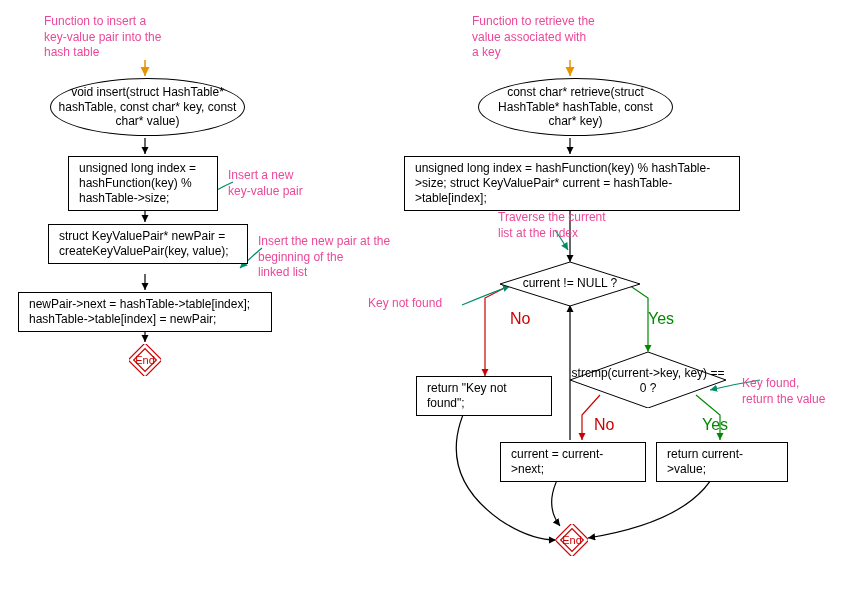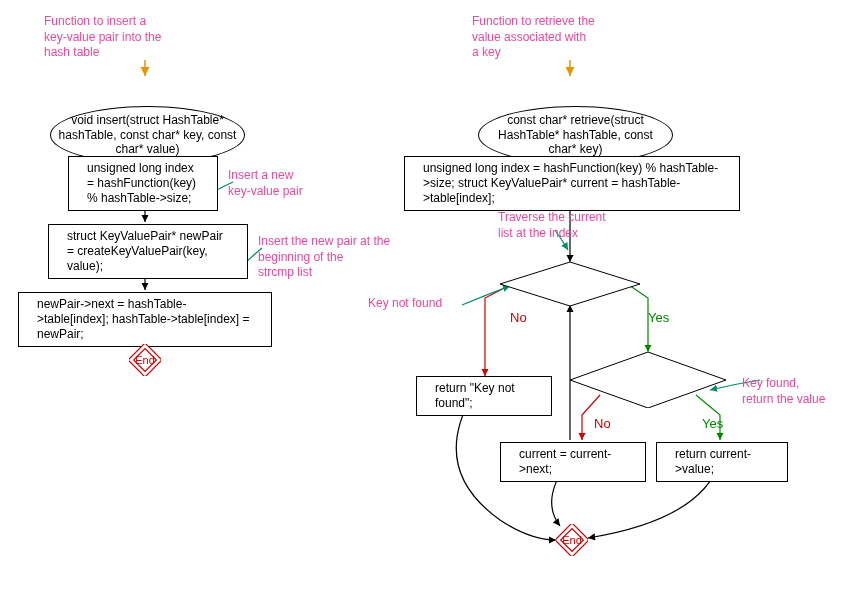--- a/index.html
+++ b/index.html
@@ -26,26 +26,25 @@
   .ellipse {
     border: 1px solid #000;
     border-radius: 50%;
     display: flex;
     align-items: center;
     justify-content: center;
     text-align: center;
     background: #fff;
     line-height: 1.2;
     padding: 2px 6px;
-    margin-top: 28px;
   }
   .box {
     border: 1px solid #000;
     background: #fff;
-    padding: 4px 18px;
+    padding: 4px 10px;
     line-height: 1.25;
   }
   .diamond {
     position: absolute;
   }
   .diamond svg { display:block; }
   .diamond-label {
     position: absolute;
     text-align: center;
     line-height: 1.25;
@@ -59,21 +58,21 @@
   }
   .end-node svg { display:block; }
   .end-text {
     position:absolute;
     left:0; top:0; width:32px; height:32px;
     display:flex; align-items:center; justify-content:center;
     font-size:11px; color:#c00;
   }
   .edge-label {
     position:absolute;
-    font-size:13px;
+    font-size:16px;
   }
   .edge-yes { color:#008800; }
   .edge-no { color:#cc0000; }
   svg.canvas {
     position:absolute;
     left:0; top:0;
     width:846px; height:593px;
     pointer-events:none;
   }
 </style>
@@ -155,21 +154,21 @@
 key-value pair</div>
 
 <div class="node box" style="left:48px; top:224px; width:200px;">
   <span>struct KeyValuePair* newPair
 = createKeyValuePair(key,
 value);</span>
 </div>
 
 <div class="comment" style="left:258px; top:234px; width:160px;">Insert the new pair at the
 beginning of the
-strcmp list</div>
+linked list</div>
 
 <div class="node box" style="left:18px; top:292px; width:254px;">
   <span>newPair-&gt;next = hashTable-&gt;table[index];
 hashTable-&gt;table[index] = newPair;</span>
 </div>
 
 <div class="end-node" style="left:129px; top:344px;">
   <svg width="32" height="32" viewBox="0 0 32 32">
     <rect x="4" y="4" width="24" height="24" transform="rotate(45 16 16)" fill="#fff" stroke="#c00" stroke-width="1.2"></rect>
     <rect x="8" y="8" width="16" height="16" transform="rotate(45 16 16)" fill="#fff" stroke="#c00" stroke-width="1.2"></rect>
@@ -192,35 +191,38 @@
 struct KeyValuePair* current = hashTable-&gt;table[index];</span>
 </div>
 
 <div class="comment" style="left:498px; top:210px; width:130px;">Traverse the current
 list at the index</div>
 
 <div class="diamond" style="left:500px; top:262px; width:140px; height:44px;">
   <svg width="140" height="44" viewBox="0 0 140 44">
     <polygon points="70,0 140,22 70,44 0,22" fill="#fff" stroke="#000" stroke-width="1"></polygon>
   </svg>
+  <div class="diamond-label" style="top:14px;">current != NULL ?</div>
 </div>
 
 <div class="edge-label edge-no" style="left:510px; top:310px;">No</div>
 <div class="edge-label edge-yes" style="left:648px; top:310px;">Yes</div>
 
 <div class="comment" style="left:368px; top:296px;">Key not found</div>
 
 <div class="node box" style="left:416px; top:376px; width:136px;">
   <span>return "Key not found";</span>
 </div>
 
 <div class="diamond" style="left:570px; top:352px; width:156px; height:56px;">
   <svg width="156" height="56" viewBox="0 0 156 56">
     <polygon points="78,0 156,28 78,56 0,28" fill="#fff" stroke="#000" stroke-width="1"></polygon>
   </svg>
+  <div class="diamond-label" style="top:14px;">strcmp(current-&gt;key,
+key) == 0 ?</div>
 </div>
 
 <div class="edge-label edge-no" style="left:594px; top:416px;">No</div>
 <div class="edge-label edge-yes" style="left:702px; top:416px;">Yes</div>
 
 <div class="comment" style="left:742px; top:376px; width:100px;">Key found,
 return the value</div>
 
 <div class="node box" style="left:500px; top:442px; width:146px;">
   <span>current = current-&gt;next;</span>

